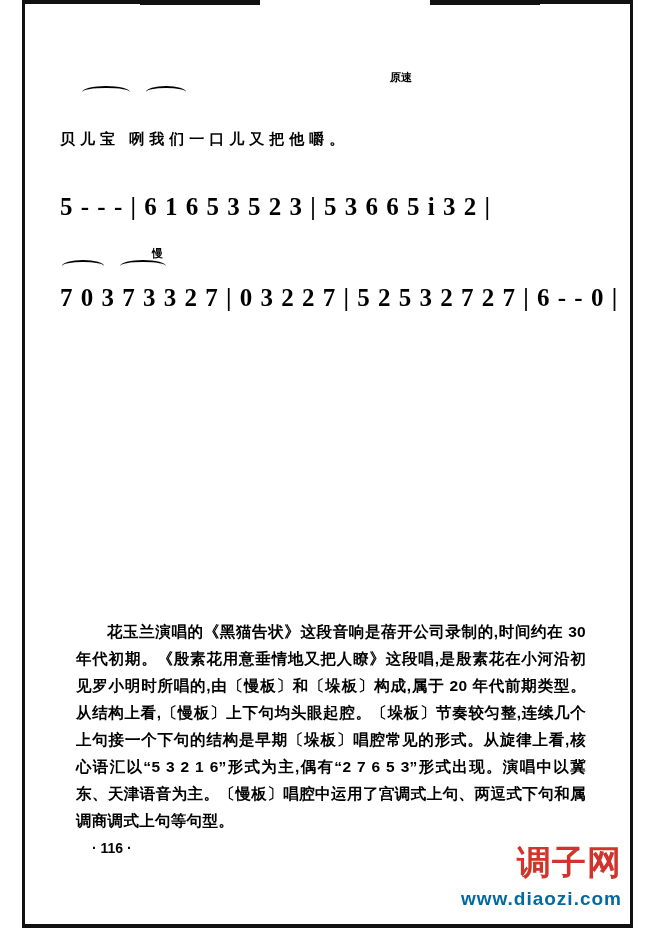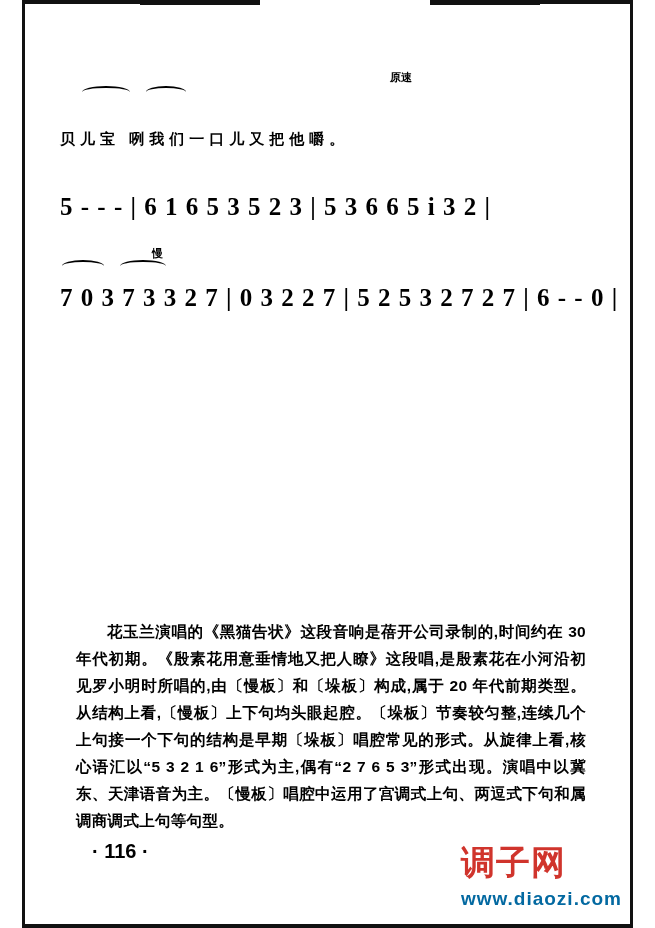--- a/index.html
+++ b/index.html
@@ -69,25 +69,25 @@
     text-align:justify;
     letter-spacing:0.3px;
     font-family:"Liberation Sans", sans-serif;
     font-weight:bold;
   }
   #para1{left:62px;top:420px;width:510px;text-indent:31px;}
   #para2{left:76px;top:570px;width:510px;text-indent:31px;margin-top:48px;}
 
   .pageno{
     position:absolute;left:92px;top:840px;
-    font-size:20px;font-family:"Liberation Sans", sans-serif;font-weight:bold;
+    font-size:14px;font-family:"Liberation Sans", sans-serif;font-weight:bold;
   }
 
   .watermark{
-    position:absolute;right:28px;bottom:18px;
+    position:absolute;right:28px;bottom:18px;text-align:right;
   }
   .wm-main{
     font-size:34px;font-weight:bold;color:#d0342c;
     font-family:"Liberation Sans", sans-serif;letter-spacing:1px;
   }
   .wm-sub{
     font-size:19px;font-weight:bold;color:#0369a1;
     font-family:"Liberation Sans", sans-serif;letter-spacing:1px;margin-top:2px;
   }
 </style>

